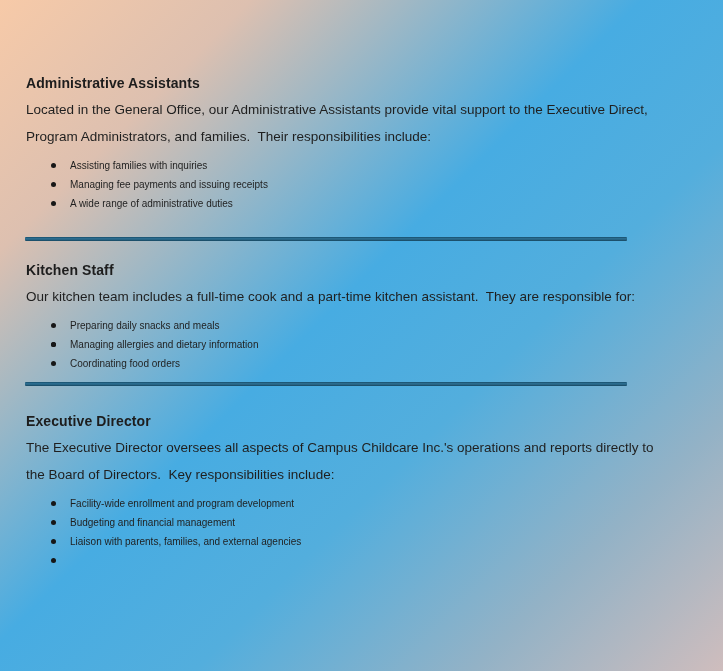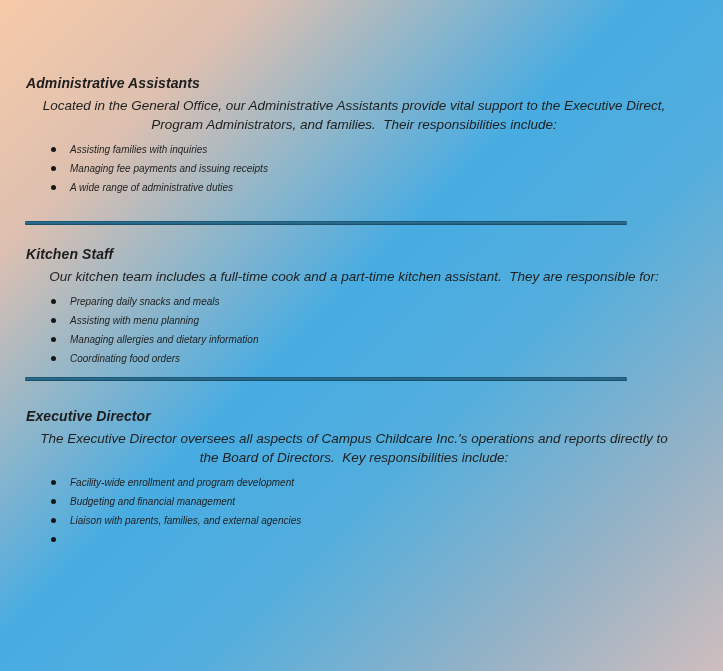--- a/index.html
+++ b/index.html
@@ -13,37 +13,35 @@
       #f7caa8 0%,
       #ddc0b0 18%,
       #47ace2 46%,
       #53aedd 62%,
       #93b2c6 82%,
       #cfbdbd 100%);
     box-sizing: border-box;
   }
   .content {
     padding: 74px 41px 0 26px;
-    font-style: italic;
   }
   h3.section-heading {
     margin: 0;
     font-size: 14px;
     line-height: 18px;
     font-weight: 700;
     color: #1d1d1d;
     letter-spacing: 0.1px;
   }
   p.section-paragraph {
     margin: 4px 0 0 0;
     font-size: 13.5px;
-    line-height: 19px;
+    line-height: 27px;
     color: #1f1f1f;
     white-space: pre-wrap;
-    text-align: center;
   }
   ul.bullet-list {
     margin: 6px 0 0 0;
     padding: 0;
     list-style: none;
   }
   ul.bullet-list li {
     position: relative;
     padding-left: 44px;
     font-size: 10px;
@@ -102,21 +100,20 @@
     <section class="staff-section section-2">
       <h3 class="section-heading">Kitchen Staff</h3>
       <p class="section-paragraph">Our kitchen team includes a full-time cook and a part-time kitchen assistant.  They are responsible for:</p>
       <ul class="bullet-list">
         <li>
           <span class="bullet-dot"></span>
           <span>Preparing daily snacks and meals</span>
         </li>
         <li>
           <span class="bullet-dot"></span>
-          <span>Assisting with menu planning</span>
         </li>
         <li>
           <span class="bullet-dot"></span>
           <span>Managing allergies and dietary information</span>
         </li>
         <li>
           <span class="bullet-dot"></span>
           <span>Coordinating food orders</span>
         </li>
       </ul>

